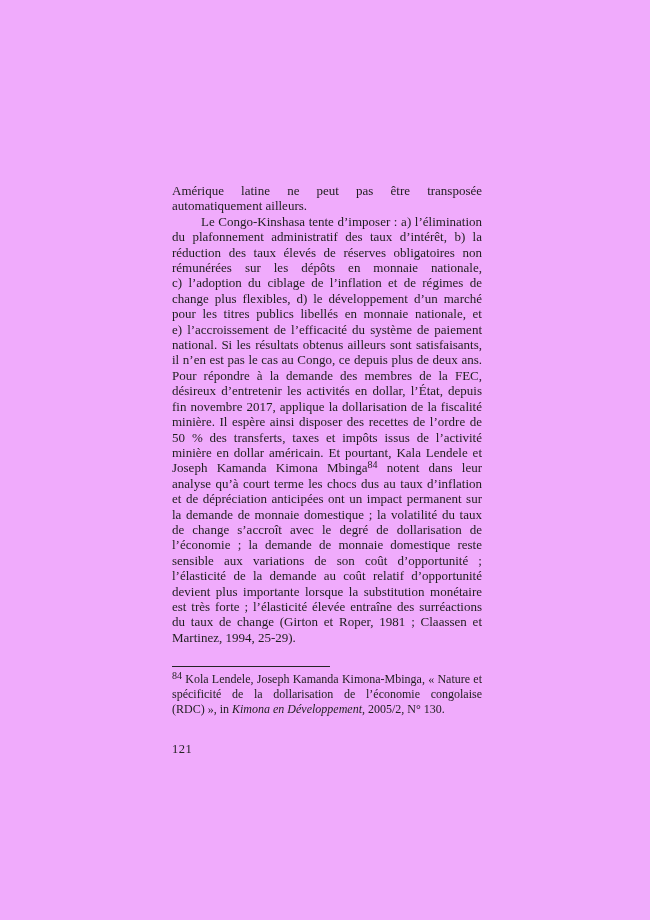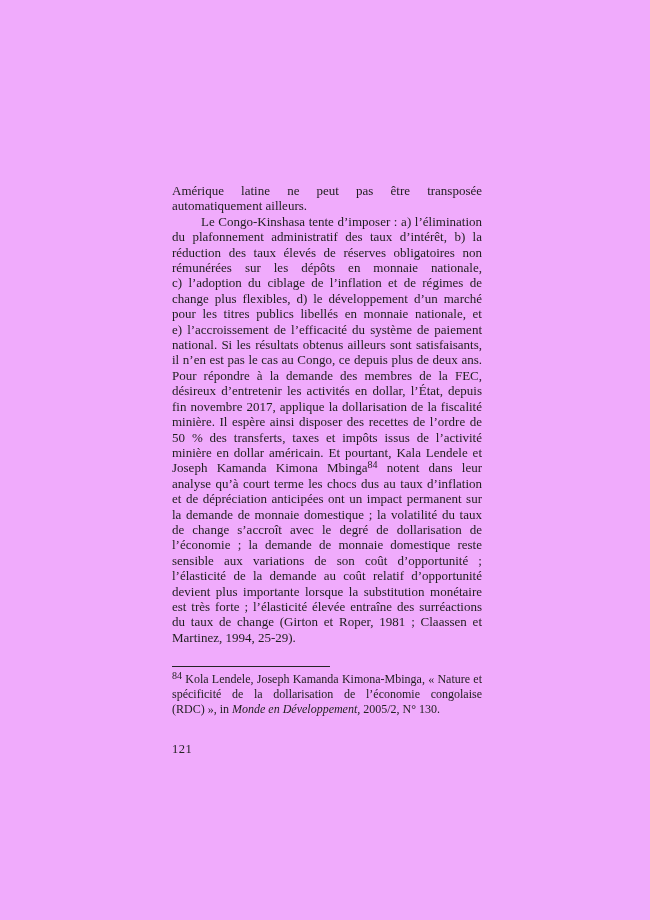--- a/index.html
+++ b/index.html
@@ -54,18 +54,18 @@
 
 <div class="page">
 
   <div class="text-block">
     <p class="para">Amérique latine ne peut pas être transposée automatiquement ailleurs.</p>
     <p class="para indent"><span>Le Congo-Kinshasa tente d’imposer&nbsp;: a) l’élimination du plafonnement administratif des taux d’intérêt, b) la réduction des taux élevés de réserves obligatoires non rémunérées sur les dépôts en monnaie nationale, c)&nbsp;l’adoption du ciblage de l’inflation et de régimes de change plus flexibles, d) le développement d’un marché pour les titres publics libellés en monnaie nationale, et e)&nbsp;l’accroissement de l’efficacité du système de paiement national. Si les résultats obtenus ailleurs sont satisfaisants, il n’en est pas le cas au Congo, ce depuis plus de deux ans. Pour répondre à la demande des membres de la FEC, désireux d’entretenir les activités en dollar, l’État, depuis fin novembre 2017, applique la dollarisation de la fiscalité minière. Il espère ainsi disposer des recettes de l’ordre de 50&nbsp;% des transferts, taxes et impôts issus de l’activité minière en dollar américain. Et pourtant, Kala Lendele et Joseph Kamanda Kimona Mbinga</span><sup class="fn-ref">84</sup><span> notent dans leur analyse qu’à court terme les chocs dus au taux d’inflation et de dépréciation anticipées ont un impact permanent sur la demande de monnaie domestique&nbsp;; la volatilité du taux de change s’accroît avec le degré de dollarisation de l’économie&nbsp;; la demande de monnaie domestique reste sensible aux variations de son coût d’opportunité&nbsp;; l’élasticité de la demande au coût relatif d’opportunité devient plus importante lorsque la substitution monétaire est très forte&nbsp;; l’élasticité élevée entraîne des surréactions du taux de change (Girton et Roper, 1981&nbsp;; Claassen et Martinez, 1994, 25-29).</span></p>
   </div>
 
   <div class="footnote">
     <div class="footnote-rule"></div>
-    <p class="footnote-text"><sup class="fn-ref">84</sup><span> Kola Lendele, Joseph Kamanda Kimona-Mbinga, «&nbsp;Nature et spécificité de la dollarisation de l’économie congolaise (RDC)&nbsp;», in </span><em class="journal">Monde en Développement</em><span>, 2005/2, N°&nbsp;130.</span></p>
+    <p class="footnote-text"><sup class="fn-ref">84</sup><span> Kola Lendele, Joseph Kamanda Kimona-Mbinga, «&nbsp;Nature et spécificité de la dollarisation de l’économie congolaise (RDC)&nbsp;», in </span><em class="journal">Kimona en Développement</em><span>, 2005/2, N°&nbsp;130.</span></p>
   </div>
 
   <div class="page-number">121</div>
 
 </div>
 
 </body></html>

